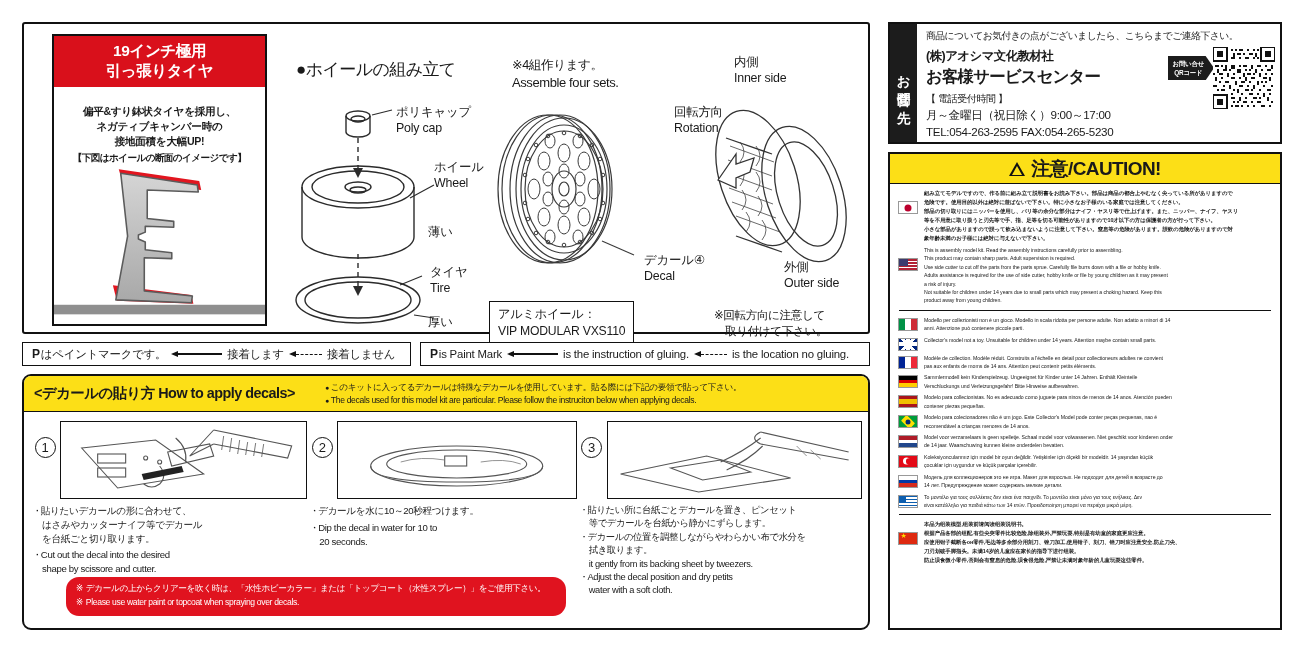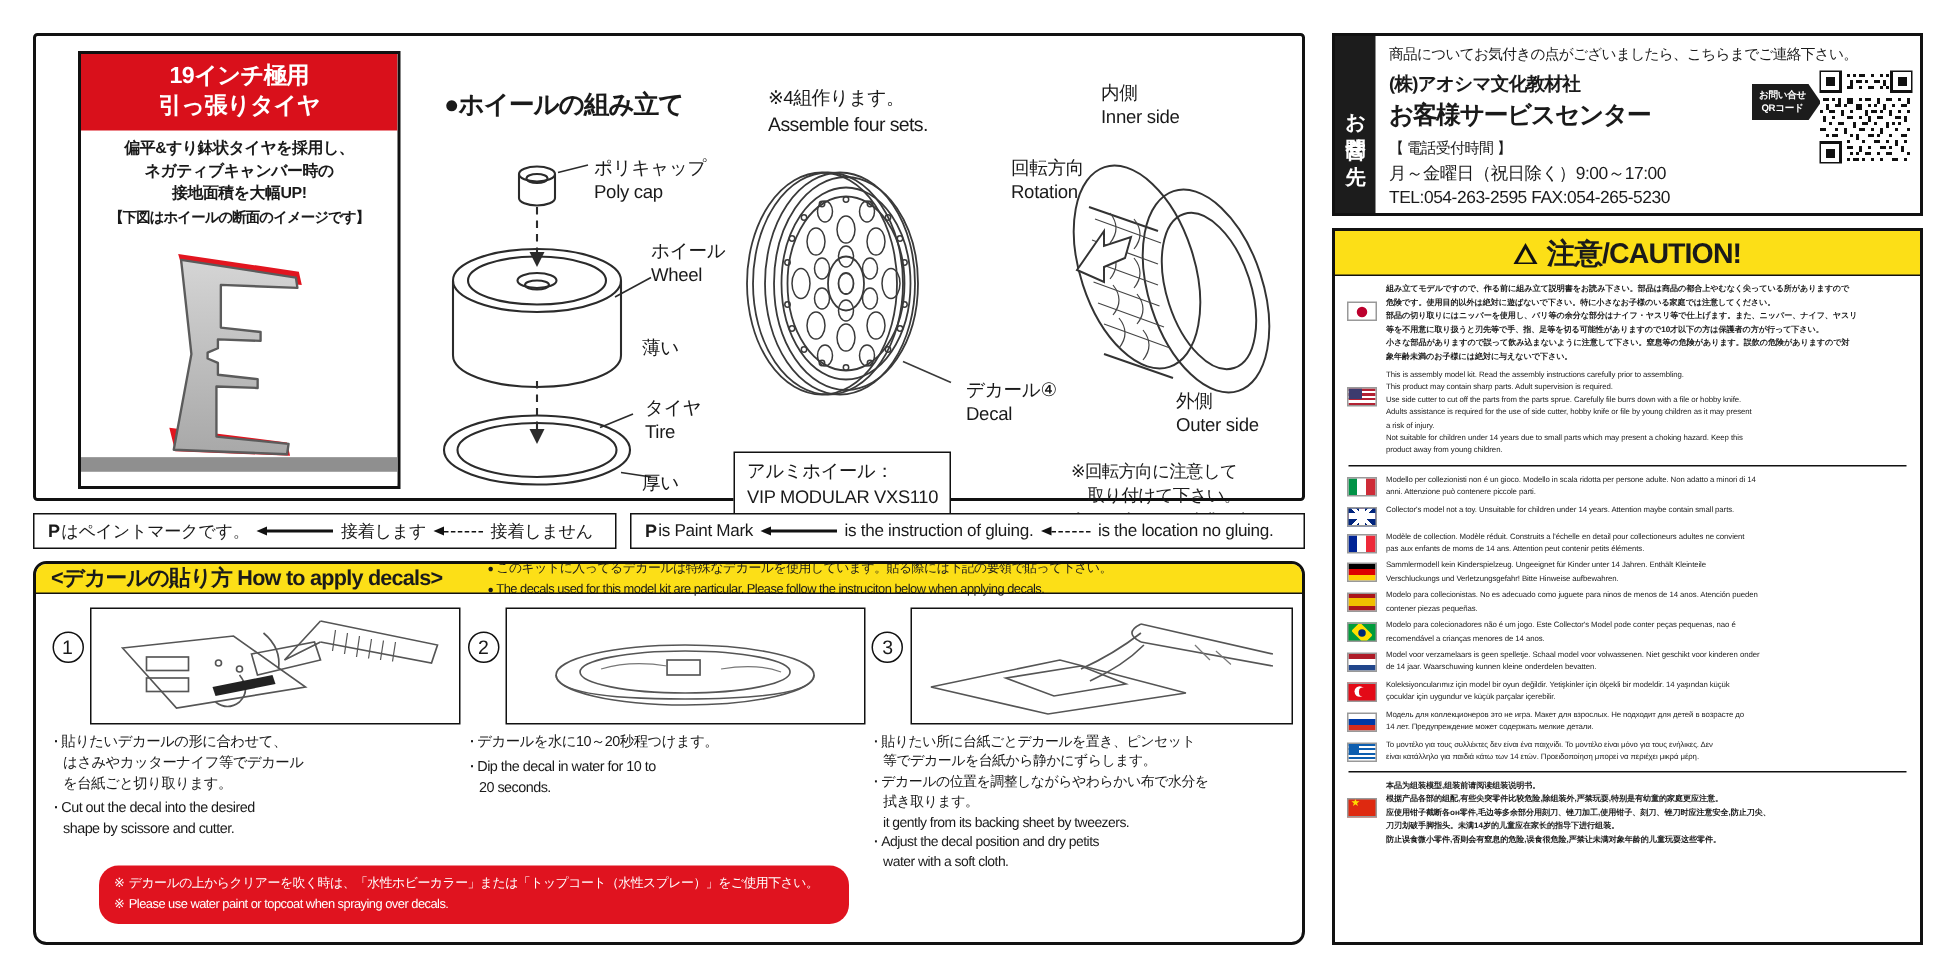--- a/index.html
+++ b/index.html
@@ -44,32 +44,33 @@
     padding: 5px 2px 6px;
     font-weight: bold; font-size: 15.5px; line-height: 1.28;
     letter-spacing: -0.4px;
   }
   .tire-box-body {
     text-align: center;
     font-size: 10.6px; line-height: 1.42;
     font-weight: bold;
     padding: 5px 3px 2px;
     letter-spacing: -0.3px;
+    margin-top: 12px;
   }
   .tire-box-note {
     font-size: 9.6px; font-weight: bold;
     text-align: center; letter-spacing: -0.6px;
     margin-top: 2px;
   }
   .tire-section { position: absolute; left: 0; bottom: 0; width: 100%; height: 168px; }
 
   
   .asm-title {
     position: absolute; left: 272px; top: 34px;
-    font-size: 17px; font-weight: bold; letter-spacing: -0.6px;
+    font-size: 17px; font-weight: normal; letter-spacing: -0.6px;
   }
   .asm-four {
     position: absolute; left: 488px; top: 32px;
     font-size: 12.6px; line-height: 1.45; letter-spacing: -0.4px;
   }
   .asm-four .en { font-size: 13px; }
 
   .lbl {
     position: absolute;
     font-size: 12.4px; line-height: 1.32; letter-spacing: -0.2px;
@@ -128,21 +129,21 @@
 
   
   .decal-panel {
     position: absolute; left: 0; top: 352px;
     width: 848px; height: 256px;
     border: 2px solid #111; border-radius: 9px;
     background: #fff; overflow: hidden;
   }
   .decal-head {
     background: #fcdf17;
-    height: 20px;
+    height: 36px;
     display: flex; align-items: center;
     padding: 0 10px;
     border-bottom: 1.5px solid #111;
   }
   .decal-head-title {
     font-size: 14.4px; font-weight: bold; letter-spacing: -0.5px;
     white-space: nowrap;
   }
   .decal-head-notes {
     margin-left: 30px; font-size: 8.6px; line-height: 1.45;

